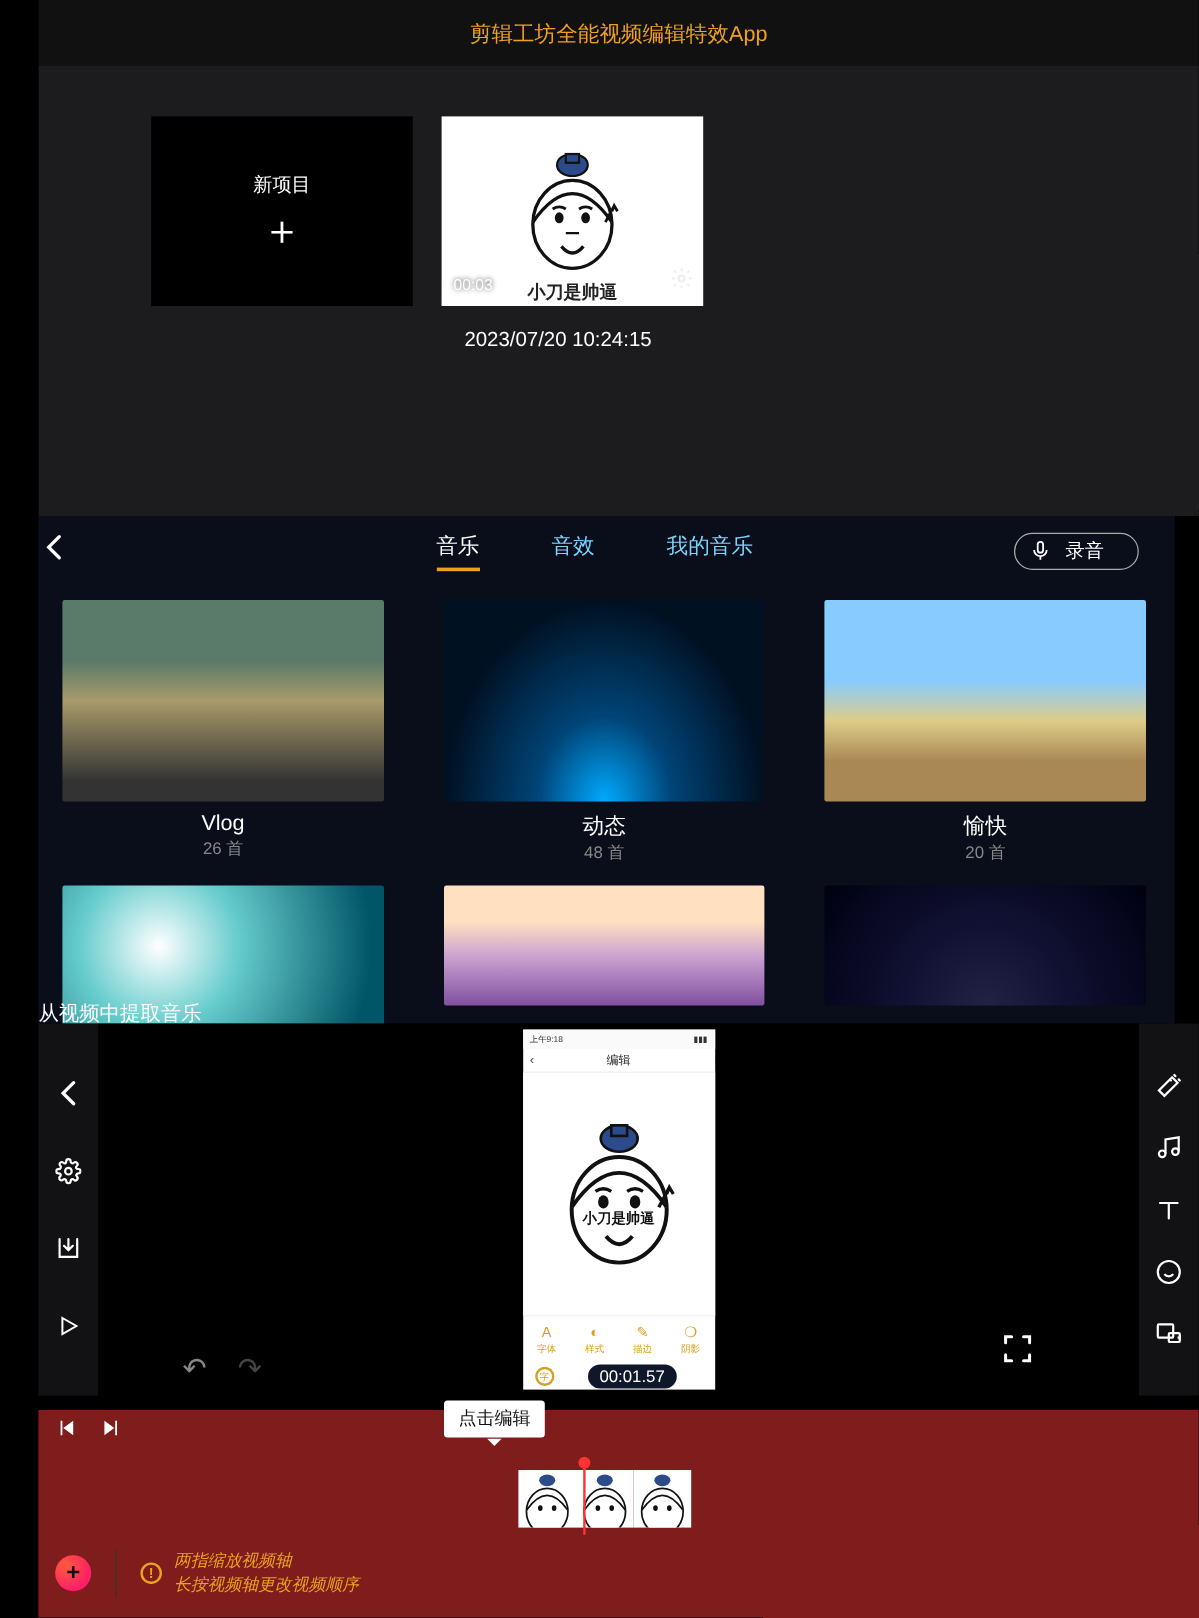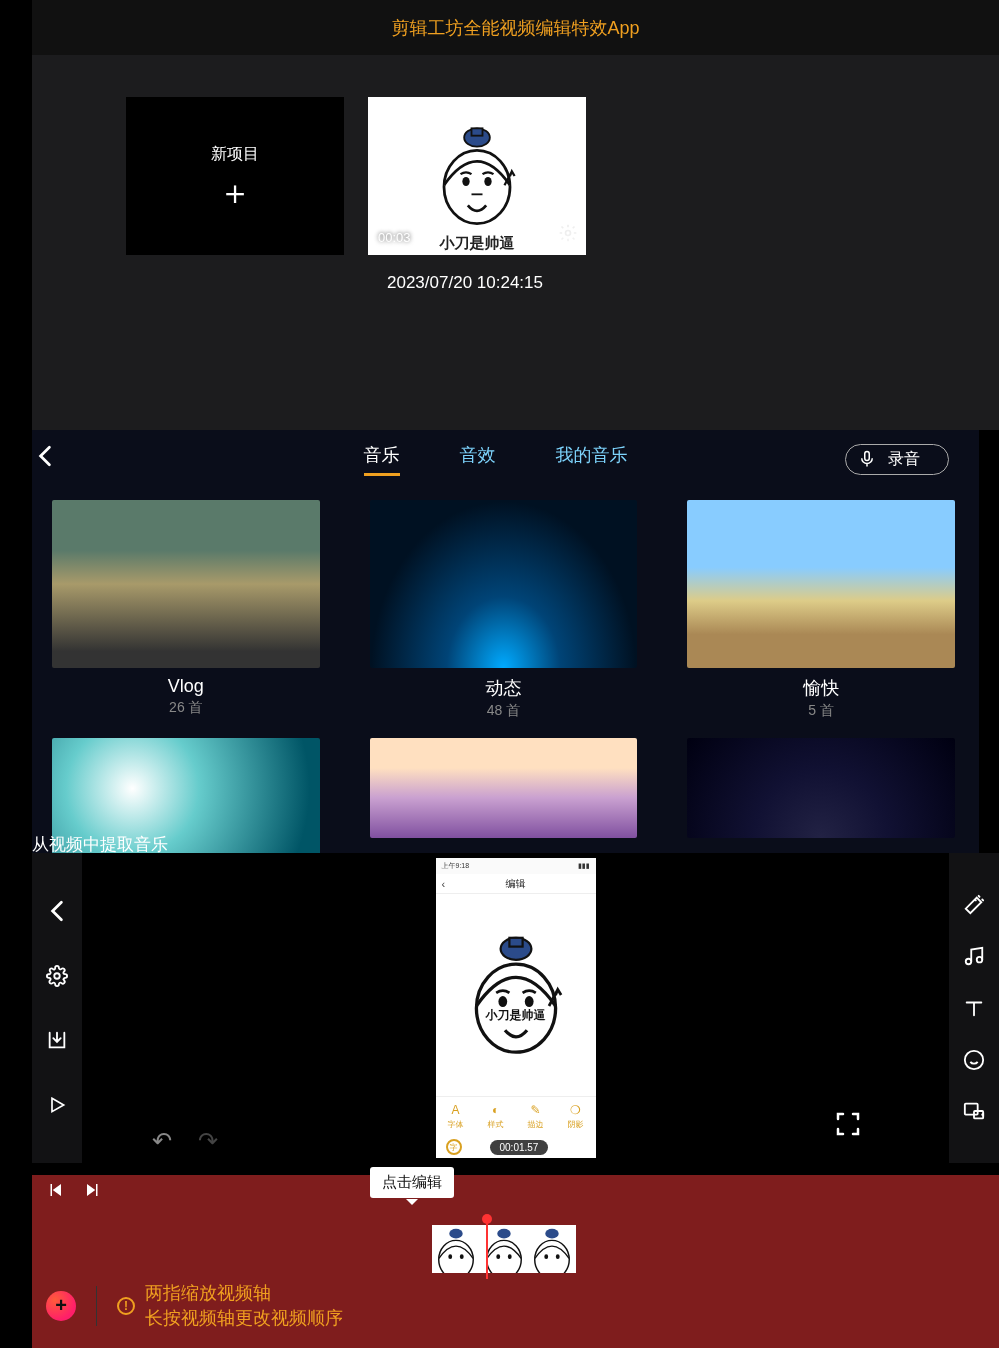--- a/index.html
+++ b/index.html
@@ -175,22 +175,22 @@
   }
   .phone-iconrow span { font-size: 8px; color: #d9a020; display: flex; flex-direction: column; align-items: center; gap: 2px; }
   .phone-iconrow span .ico { font-size: 12px; }
   .phone-bottom {
     height: 22px;
     display: flex; align-items: center; justify-content: flex-start;
     padding-left: 10px; gap: 28px;
   }
   .phone-bottom .orb { width: 16px; height: 16px; border-radius: 50%; border: 2px solid #d9a020; display: flex; align-items: center; justify-content: center; font-size: 8px; color: #d9a020; }
   .phone-bottom .ts {
-    background: #404040; color: #fff; border-radius: 10px;
-    padding: 2px 10px; font-size: 10px;
+    background: #0f172a; color: #fff; border-radius: 10px;
+    padding: 2px 10px; font-size: 14px;
   }
 
   .cam-brackets {
     position: absolute; right: 86px; bottom: 24px;
     width: 30px; height: 30px;
     cursor: pointer;
   }
   .undo-redo {
     position: absolute; left: 70px; bottom: 8px;
     display: flex; gap: 26px;
@@ -236,21 +236,21 @@
     color: #111; font-size: 20px; font-weight: 700;
     cursor: pointer;
   }
   .tl-divider { width: 1px; height: 40px; background: #333; margin: 0 20px; }
   .tl-info-icon {
     width: 18px; height: 18px; border: 2px solid #f0a020; border-radius: 50%;
     color: #f0a020; display: flex; align-items: center; justify-content: center;
     font-size: 12px; font-weight: 700;
     margin-right: 10px;
   }
-  .tl-info-text { font-size: 18px; color: #f0a020; line-height: 1.4; }
+  .tl-info-text { font-size: 14px; color: #f0a020; line-height: 1.4; font-style: italic; }
 
   .tl-clips {
     position: absolute;
     left: 400px; top: 50px;
     display: flex;
     gap: 0;
   }
   .tl-clip {
     width: 48px; height: 48px; background: #fff;
     overflow: hidden;
@@ -354,21 +354,21 @@
       <div class="music-cat-count">26 首</div>
     </div>
     <div class="music-cat">
       <div class="music-cat-img art-highway"></div>
       <div class="music-cat-title">动态</div>
       <div class="music-cat-count">48 首</div>
     </div>
     <div class="music-cat">
       <div class="music-cat-img art-friends"></div>
       <div class="music-cat-title">愉快</div>
-      <div class="music-cat-count">5 首</div>
+      <div class="music-cat-count">20 首</div>
     </div>
     <div class="music-cat">
       <div class="music-cat-img art-concert"></div>
       <div class="music-cat-title">流行</div>
       <div class="music-cat-count">30 首</div>
     </div>
     <div class="music-cat">
       <div class="music-cat-img art-lavender" style="height:100px"></div>
     </div>
     <div class="music-cat">

